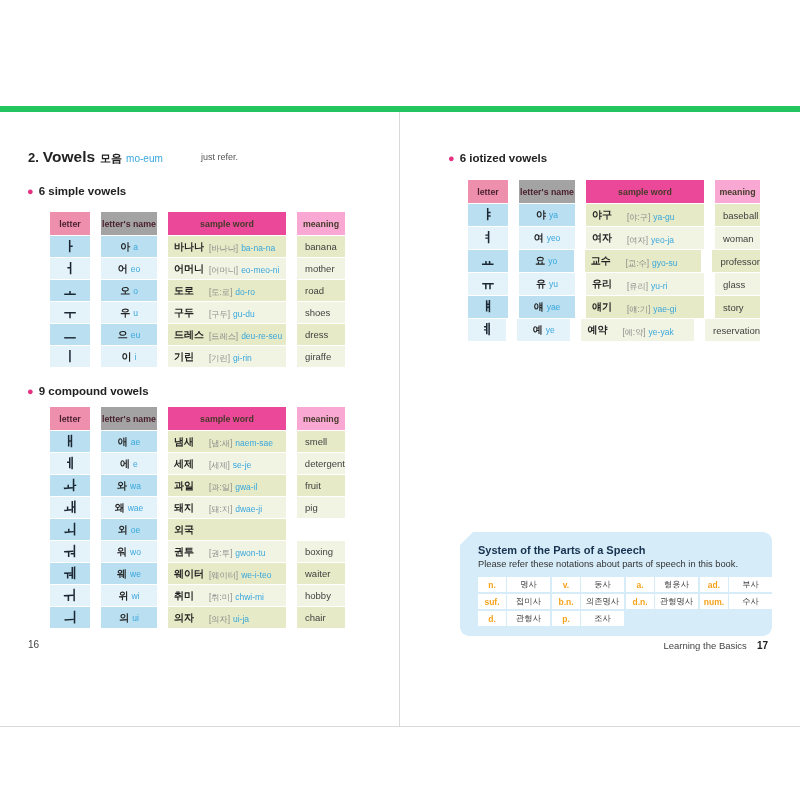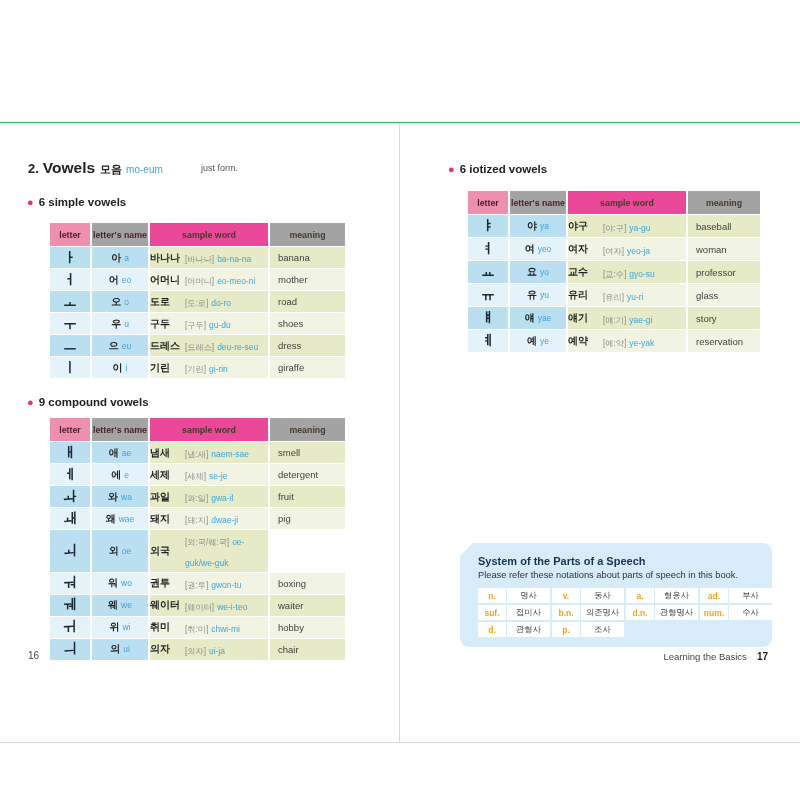--- a/index.html
+++ b/index.html
@@ -1,19 +1,19 @@
 <!DOCTYPE html>
 <html><head>
 <meta charset="utf-8">
 <style>
   * { margin:0; padding:0; box-sizing:border-box; }
   html,body { width:800px; height:800px; background:#ffffff;
     font-family:"Liberation Sans","DejaVu Sans",sans-serif; color:#222; }
-  .spread { position:absolute; left:0; top:122px; width:800px; height:621px;
-    border-top:1px solid #22c55e; border-bottom:1px solid #d9d9d9; background:#fff; }
+  .spread { position:absolute; left:0; top:106px; width:800px; height:621px;
+    border-top:6px solid #22c55e; border-bottom:1px solid #d9d9d9; background:#fff; }
   .divider { position:absolute; left:399px; top:0; width:1px; height:100%; background:#d9d9d9; }
   .page { position:absolute; top:0; height:100%; width:400px; }
   .page-left { left:0; } .page-right { left:400px; }
 
   
   .title-row { position:absolute; left:28px; top:36px; white-space:nowrap; }
   .title-num { font-size:13px; font-weight:bold; }
   .title-word { font-size:15.5px; font-weight:bold; margin-left:4px; }
   .title-ko { font-size:11px; font-weight:bold; margin-left:5px; }
   .title-rom { font-size:10px; color:#3aa7dd; margin-left:4px; }
@@ -24,31 +24,31 @@
   .tip-label { color:#e5317f; font-weight:bold; margin-right:3px; }
   .tip-blue { color:#3aa7dd; }
   .tip-line2 { margin-left:20px; }
 
   
   .sec-heading { position:absolute; font-size:11.5px; font-weight:bold; color:#222; white-space:nowrap; }
   .bullet { color:#e5317f; font-size:11px; margin-right:5px; }
 
   
   .vtable { position:absolute; display:flex; flex-direction:column; gap:1px; }
-  .vrow { display:flex; gap:2px; }
+  .vrow { display:flex; gap:11px; }
   .vcell { display:flex; align-items:center; }
   .c-letter { width:40px; justify-content:center; }
   .c-name { width:56px; justify-content:center; }
-  .c-word { width:118px; padding-left:0; gap:5px; }
+  .c-word { width:118px; padding-left:6px; gap:5px; }
   .c-meaning { flex:1; padding-left:8px; }
   .hrow .vcell { height:23px; justify-content:center; padding-left:0; font-size:8.8px; font-weight:bold; color:#463a2a; }
   .hrow .c-letter { background:#ef8fae; color:#4a2130; }
   .hrow .c-name { background:#a3a3a3; color:#4a2130; }
   .hrow .c-word { background:#ec4899; }
-  .hrow .c-meaning { background:#a3a3a3; }
+  .hrow .c-meaning { background:#f9a8d4; }
   .body-rows { display:flex; flex-direction:column; gap:1px; }
   .body-rows .vrow { min-height:21px; }
   .rows-22 .vrow { min-height:22px; }
   .body-rows .vrow:nth-child(odd) .cell-blue { background:#b9dff0; }
   .body-rows .vrow:nth-child(even) .cell-blue { background:#e4f2fa; }
   .body-rows .vrow:nth-child(odd) .cell-green { background:#e6eac6; }
   .body-rows .vrow:nth-child(even) .cell-green { background:#f2f4e3; }
   .letter-glyph { font-size:14px; font-weight:bold; color:#1b2733; }
   .ko { font-size:10px; font-weight:bold; color:#222; }
   .rom { font-size:8.5px; color:#3aa7dd; }
@@ -82,21 +82,21 @@
 
 <div class="spread">
 
   <div class="page page-left">
 
     <div class="title-row">
       <span class="title-num">2.</span><span class="title-word">Vowels</span><span class="title-ko">모음</span><span class="title-rom">mo-eum</span>
     </div>
 
     <div class="tip">
-      <div class="tip-line2">just form.</div>
+      <div class="tip-line2">just refer.</div>
     </div>
 
     <div class="sec-heading" style="left:27px; top:73px;">
       <span class="bullet">●</span><span>6 simple vowels</span>
     </div>
 
     <div class="vtable" style="left:50px; top:100px; width:295px;">
       <div class="vrow hrow">
         <div class="vcell c-letter">letter</div>
         <div class="vcell c-name">letter's name</div>
@@ -284,21 +284,20 @@
           <div class="vrow">
           <div class="vcell c-letter cell-blue">
               <span class="letter-glyph">ㅚ</span>
             </div>
           <div class="vcell c-name cell-blue">
               <span class="ko">외</span>
               <span class="rom name-rom">oe</span>
             </div>
           <div class="vcell c-word cell-green">
               <span class="ko word-ko">외국</span>
-              <span class="wrest"><span class="pron">[외:국/웨:국]</span><span class="rom">oe-guk/we-guk</span></span>
             </div>
         </div>
           <div class="vrow">
           <div class="vcell c-letter cell-blue">
               <span class="letter-glyph">ㅝ</span>
             </div>
           <div class="vcell c-name cell-blue">
               <span class="ko">워</span>
               <span class="rom name-rom">wo</span>
             </div>

